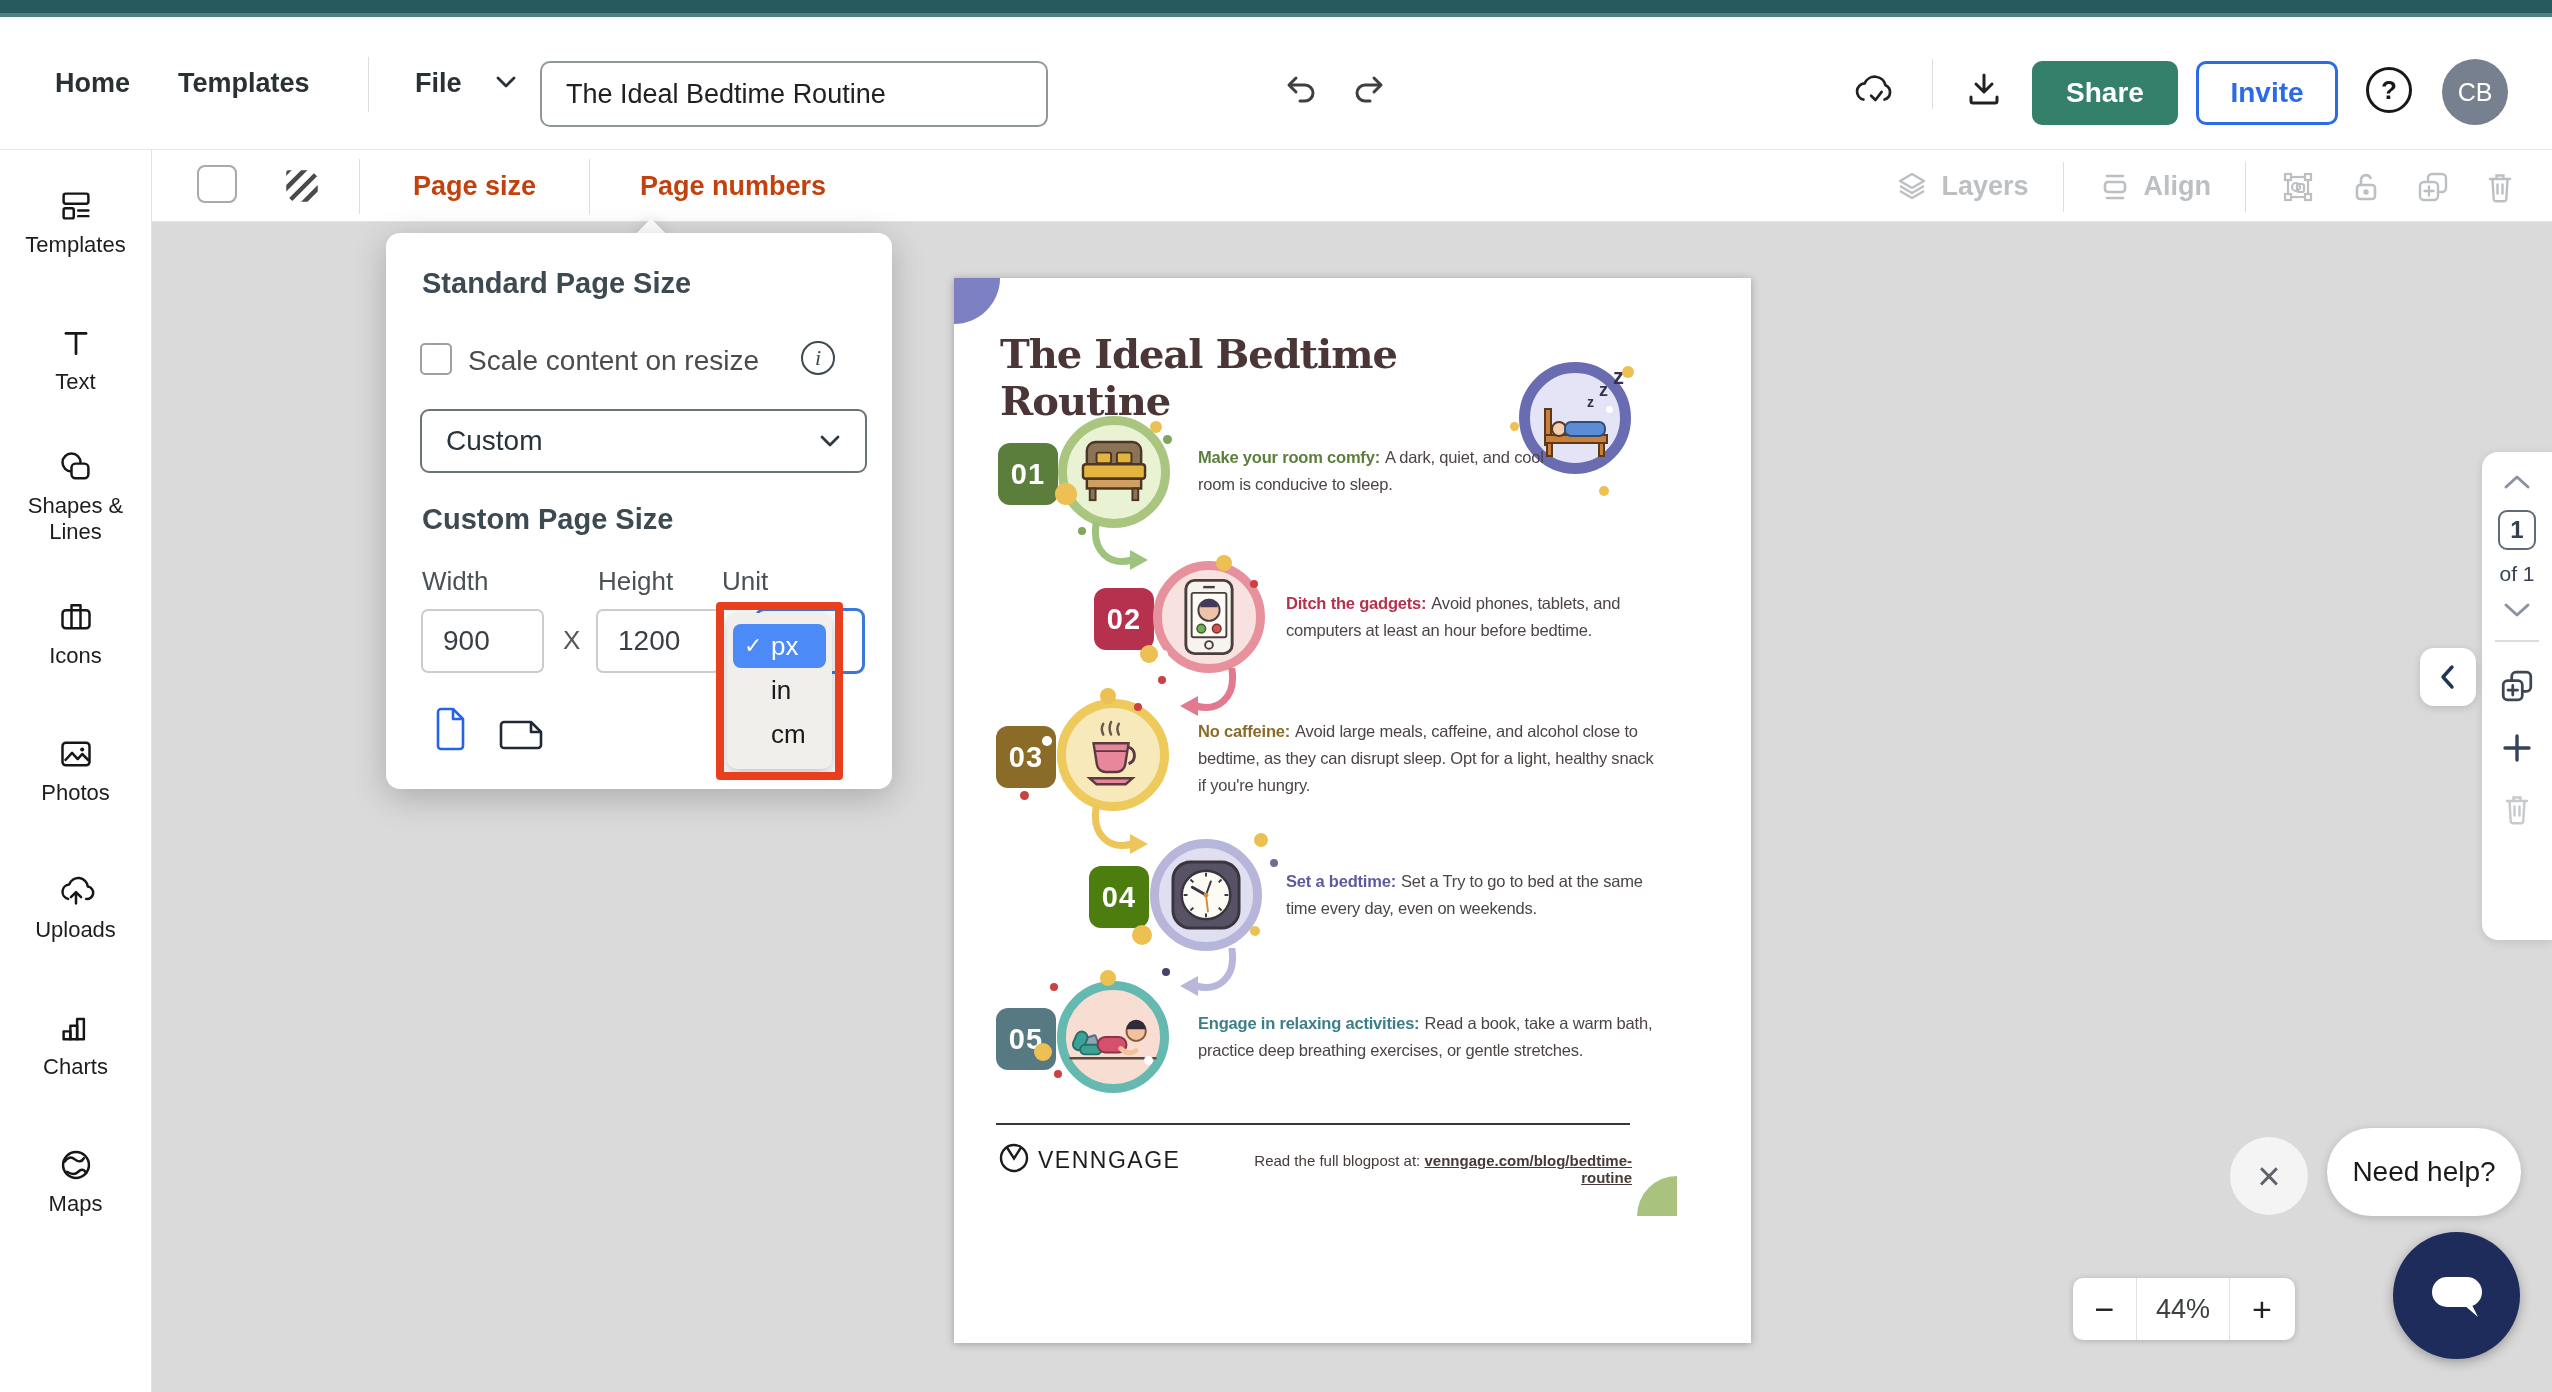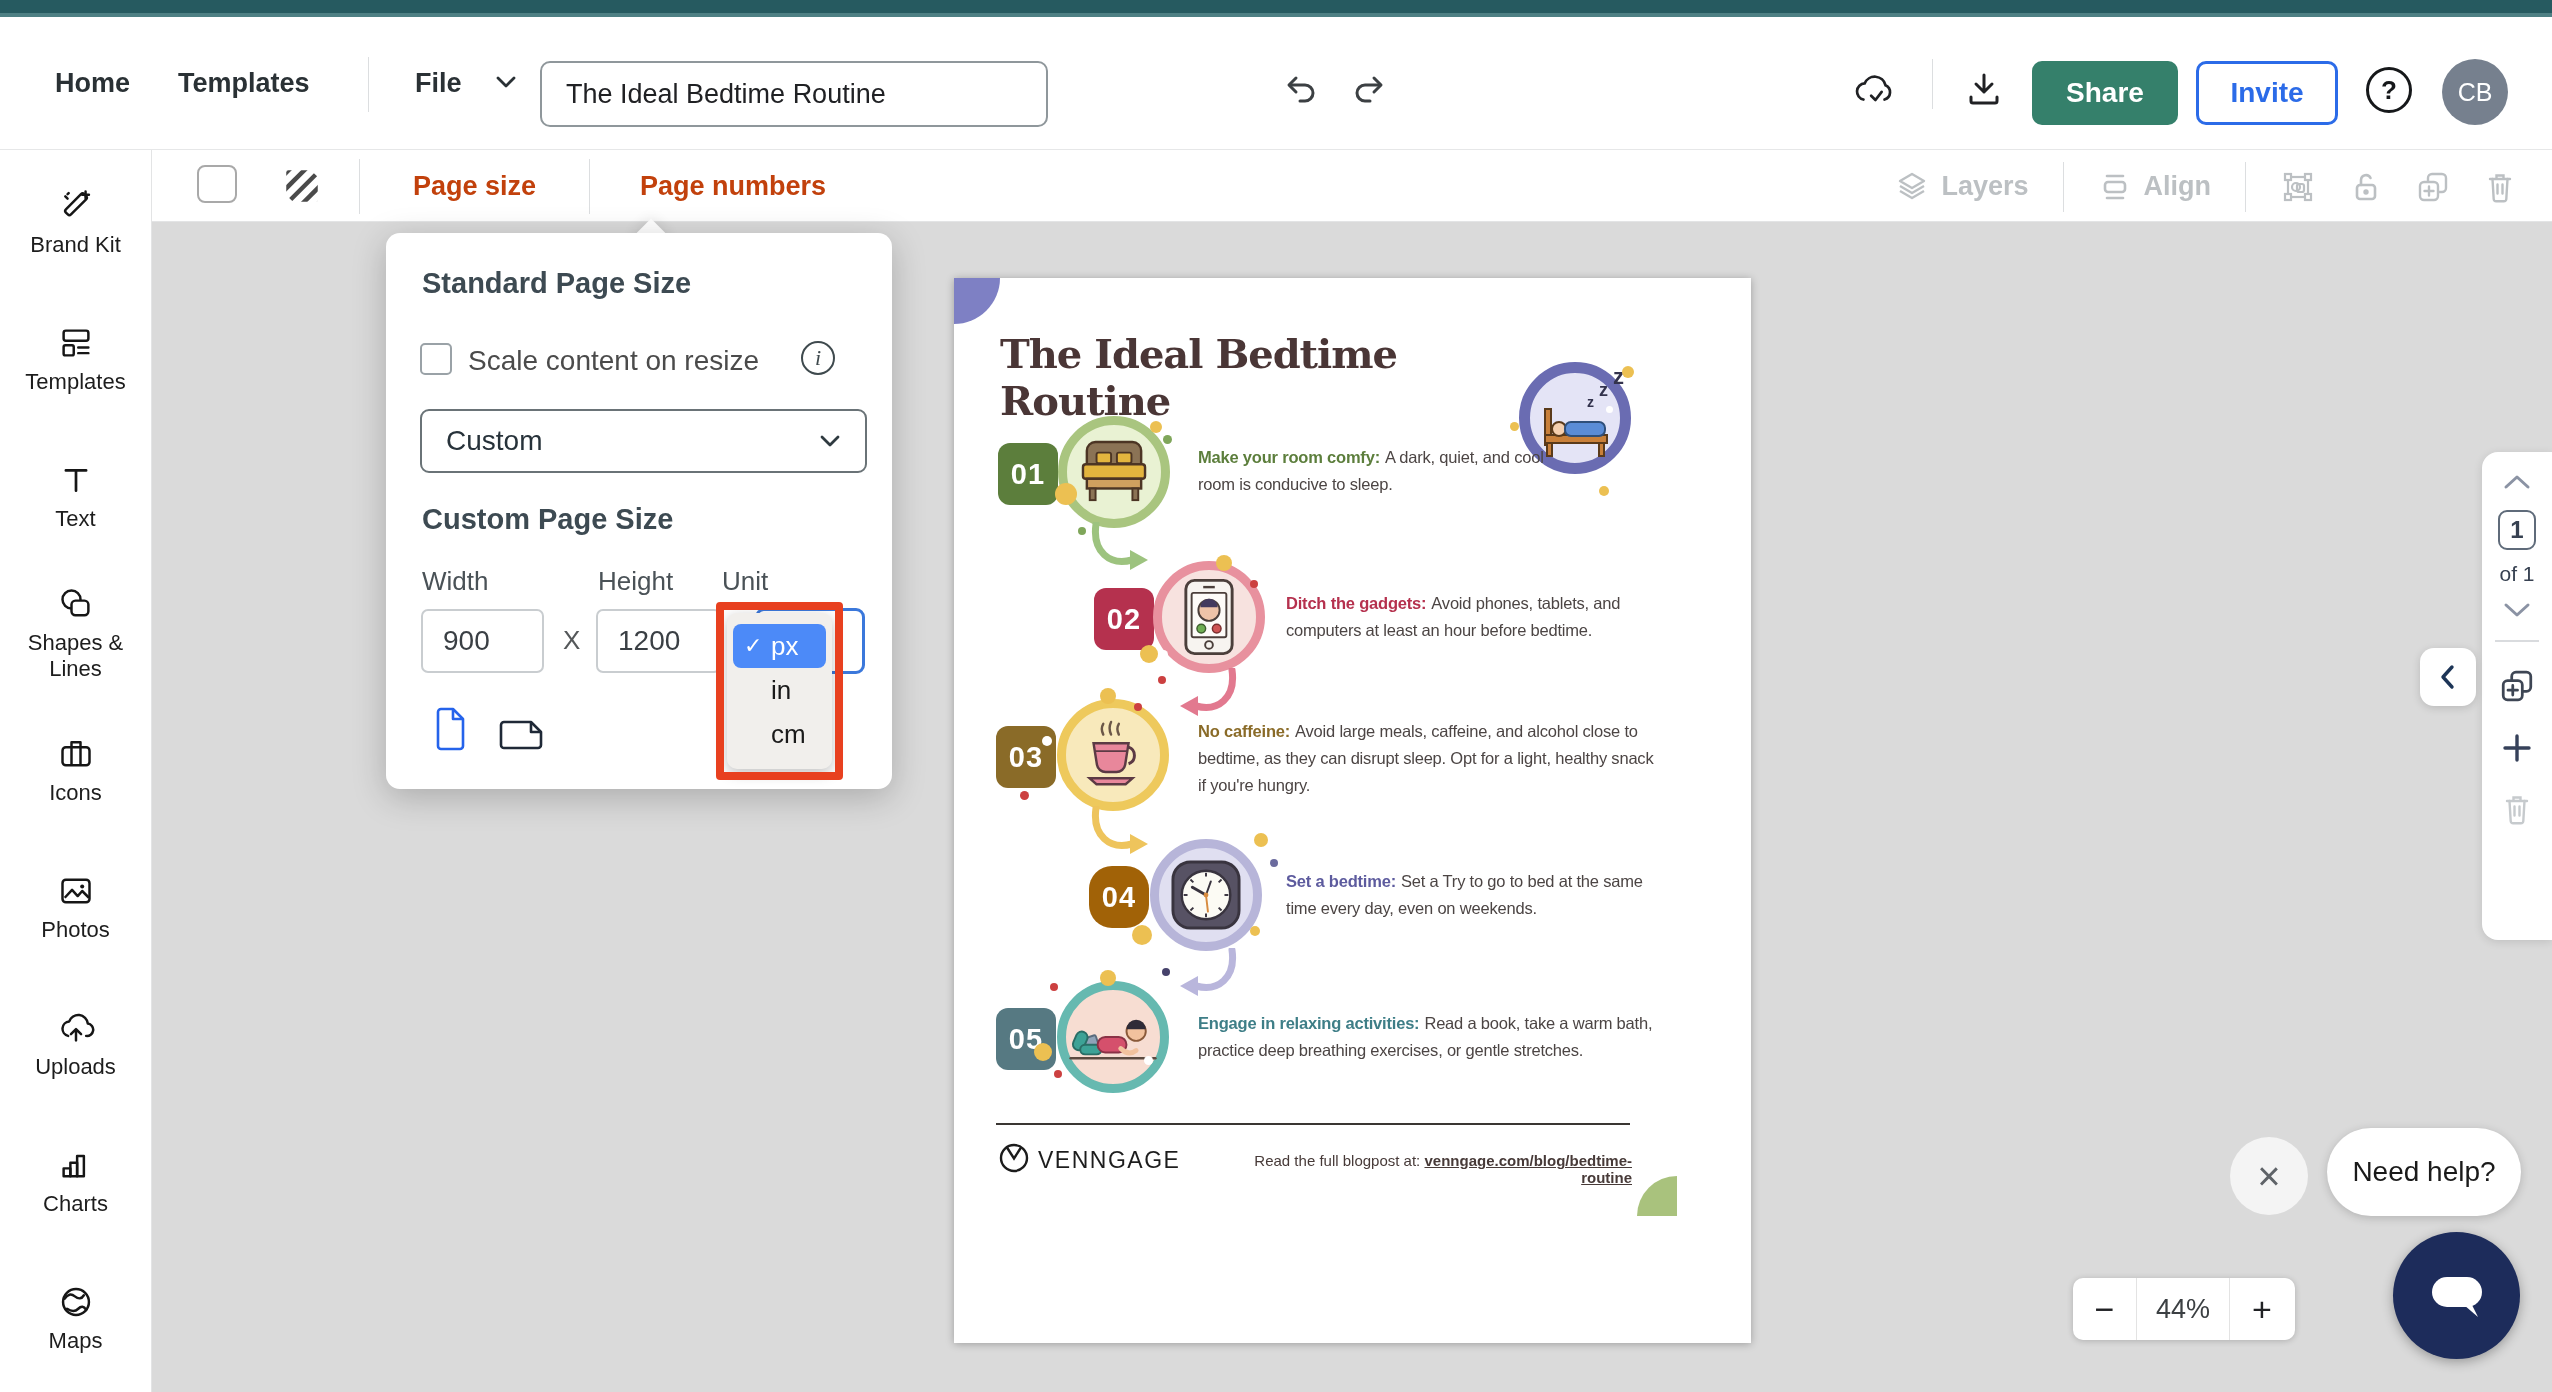--- a/index.html
+++ b/index.html
@@ -99,21 +99,21 @@
   .stext .lead { font-weight:700; margin-right:5px; }
   .s1 .badge { left:44px;  top:165px; background:#5c7e3c; }
   .s1 .circle{ left:104px; top:138px; background:#e9f2d3; border:9px solid #a9c57f; }
   .s1 .stext { left:244px; top:166px; width:360px; } .s1 .lead { color:#5c7e3c; }
   .s2 .badge { left:140px; top:310px; background:#b5314e; }
   .s2 .circle{ left:199px; top:283px; background:#f7e2df; border:9px solid #e8919e; }
   .s2 .stext { left:332px; top:312px; width:345px; } .s2 .lead { color:#b5314e; }
   .s3 .badge { left:42px;  top:448px; background:#8a6b28; }
   .s3 .circle{ left:103px; top:421px; background:#f8e9bb; border:9px solid #eec95c; }
   .s3 .stext { left:244px; top:440px; width:465px; } .s3 .lead { color:#8a6b28; }
-  .s4 .badge { left:135px; top:588px; background:#a16207;border-radius:23px; }
+  .s4 .badge { left:135px; top:588px; background:#4d7c0f; }
   .s4 .circle{ left:196px; top:561px; background:#e0dff1; border:9px solid #b7b5d9; }
   .s4 .stext { left:332px; top:590px; width:375px; } .s4 .lead { color:#5d5b9e; }
   .s5 .badge { left:42px;  top:730px; background:#567982; }
   .s5 .circle{ left:103px; top:703px; background:#f7ddd2; border:9px solid #66b9b0; }
   .s5 .stext { left:244px; top:732px; width:460px; } .s5 .lead { color:#3e7e87; }
   .arrow { position:absolute; }
   .a1 { left:134px; top:244px; } .a2 { left:222px; top:390px; }
   .a3 { left:134px; top:528px; } .a4 { left:222px; top:670px; }
   .dot { position:absolute; border-radius:50%; }
 
@@ -325,29 +325,20 @@
           <path d="M13.5 14.5 v9 M18.5 14.5 v9"></path>
         </svg>
     </span>
   </div>
 </div>
 
 <div class="sidebar">
   <div class="side-item">
     <span>
       <svg width="38" height="36" viewBox="0 0 32 32" fill="none" stroke="#161616" stroke-width="2.2" stroke-linecap="round">
-          <rect x="12.8" y="3" width="6.4" height="23" rx="2" transform="rotate(45 16 14.5)"></rect>
-          <path d="M24.5 3 v6 M21.5 6 h6 M6.5 7.5 l2 2 M9.5 4.5 l-1 1"></path>
-        </svg>
-    </span>
-    <span class="lbl">Brand Kit</span>
-  </div>
-  <div class="side-item">
-    <span>
-      <svg width="38" height="36" viewBox="0 0 32 32" fill="none" stroke="#161616" stroke-width="2.2" stroke-linecap="round">
           <rect x="5" y="5" width="22" height="9" rx="2"></rect>
           <rect x="5" y="18" width="9" height="9" rx="1.5"></rect>
           <path d="M18 20 h9 M18 25 h9"></path>
         </svg>
     </span>
     <span class="lbl">Templates</span>
   </div>
   <div class="side-item">
     <span>
       <svg width="38" height="36" viewBox="0 0 32 32" fill="none" stroke="#161616" stroke-width="2.4" stroke-linecap="round">

